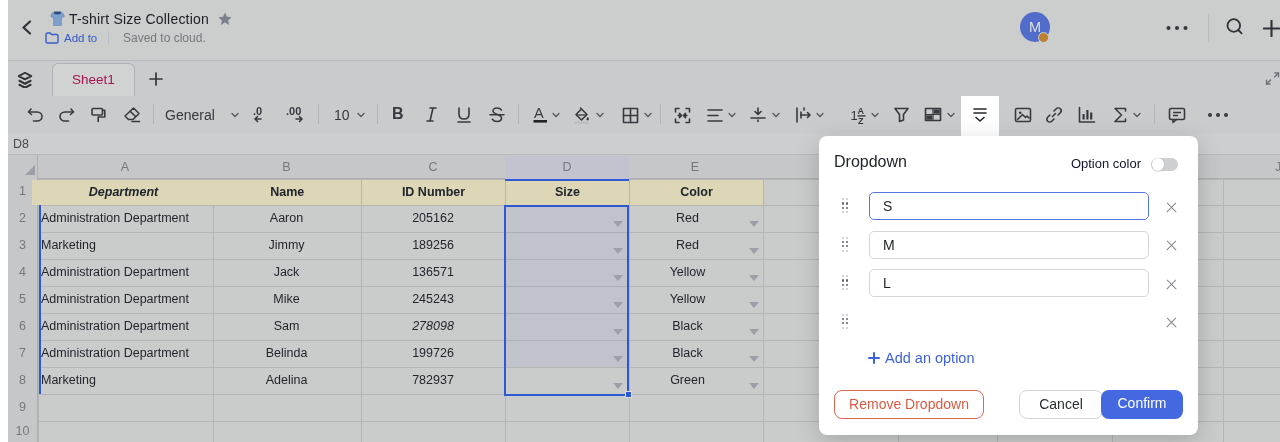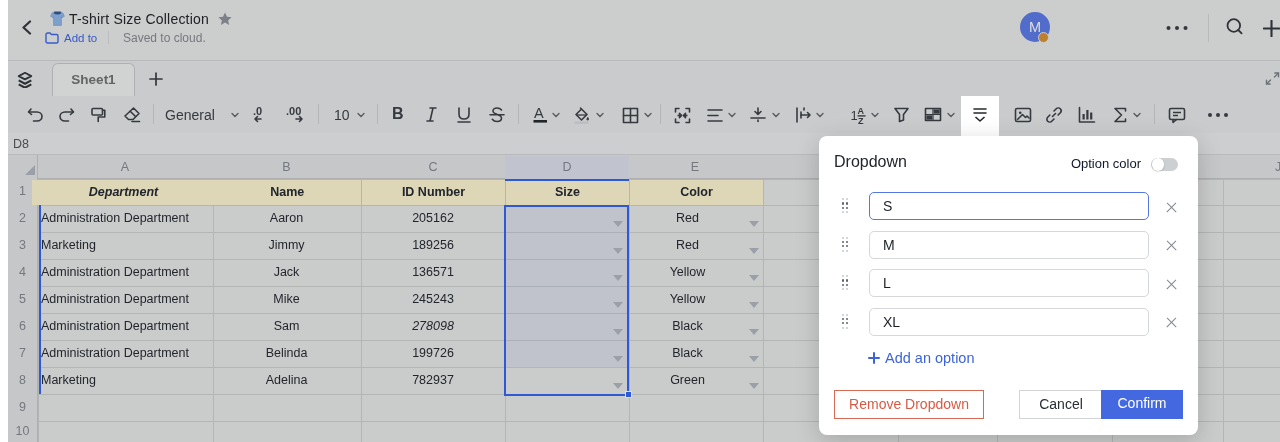--- a/index.html
+++ b/index.html
@@ -20,21 +20,21 @@
 #sep1 { position:absolute; left:100px; top:31px; width:1px; height:13px; background:#d8d9db; }
 #saved { position:absolute; left:115px; top:31px; font-size:12px; color:#898b91; }
 
 #avatar { position:absolute; left:1012px; top:12px; width:30px; height:30px; border-radius:50%; background:#5e7ce8; color:#fff; font-size:14.5px; text-align:center; line-height:30px; }
 #avatardot { position:absolute; left:1030px; top:32px; width:11px; height:11px; border-radius:50%; background:#d99337; border:1.5px solid #ebecec; }
 #sharebtn { position:absolute; left:1059px; top:13px; width:83px; height:29px; border-radius:15px; background:#466ae6; color:#fff; font-size:13.5px; }
 #sharebtn span { position:absolute; left:32px; top:6px; }
 #topdiv { position:absolute; left:1200px; top:14px; width:1px; height:28px; background:#d5d7d9; }
 
 
-#sheettab { position:absolute; left:44px; top:62.5px; width:83px; height:33.5px; background:#f1f2f2; border:1px solid #cacbce; border-bottom:none; border-radius:6px 6px 0 0; color:#737373; font-size:13.5px; text-align:center; line-height:32px;font-weight:bold; }
+#sheettab { position:absolute; left:44px; top:62.5px; width:83px; height:33.5px; background:#f1f2f2; border:1px solid #cacbce; border-bottom:none; border-radius:6px 6px 0 0; color:#be185d; font-size:13.5px; text-align:center; line-height:32px; }
 
 
 .tdiv { position:absolute; top:104px; width:1px; height:20px; background:#cfd0d2; }
 .tlabel { position:absolute; top:107px; font-size:14px; color:#3f434a; }
 .collbl { position:absolute; z-index:3; top:160px; font-size:12.5px; color:#868b92; }
 .rowlbl { position:absolute; left:0; width:29px; text-align:center; font-size:12.5px; color:#868b92; }
 .gridv { position:absolute; top:179px; width:1px; height:263px; background:#cfd1d2; }
 .gridh { position:absolute; left:30px; width:1250px; height:1px; background:#cfd1d2; }
 .cell { position:absolute; font-size:12.5px; color:#282c33; line-height:27px; height:27px; }
 .hdrcell { position:absolute; top:179.5px; height:25.5px; background:#fef6d3; font-size:12.5px; font-weight:bold; color:#272b33; text-align:center; line-height:25px; }
@@ -54,21 +54,21 @@
 .optrow { position:absolute; left:0; width:379px; height:28px; }
 .opt-input { position:absolute; left:50px; top:0; width:280px; height:28px; border:1px solid #d5d7da; border-radius:5px; background:#fff; font-size:14px; line-height:26px; padding-left:13px; color:#1d2127; }
 .opt-input.focus { border:1.5px solid #5577e5; }
 .drag { position:absolute; left:22.5px; top:6px; width:8px; height:16px; }
 .drag i { position:absolute; width:2.2px; height:2.2px; border-radius:50%; }
 .xclose { position:absolute; left:346px; top:9.5px; width:12px; height:12px; }
 .xclose::before, .xclose::after { content:""; position:absolute; left:-0.5px; top:5.3px; width:13px; height:1.4px; background:#83868b; }
 .xclose::before { transform:rotate(45deg); }
 .xclose::after { transform:rotate(-45deg); }
 #addopt { position:absolute; left:49px; top:213.5px; font-size:14.5px; color:#3d63da; }
-.pbtn { position:absolute; top:254px; height:29px; border-radius:0; font-size:14px; text-align:center; line-height:27px; }
+.pbtn { position:absolute; top:254px; height:29px; border-radius:8px; font-size:14px; text-align:center; line-height:27px; }
 </style>
 </head>
 <body>
 <div id="app">
   <div id="topbar"></div>
   <div id="tabbar"></div>
   <div id="toolbar"></div>
   <div id="namebox"></div>
   <div style="position:absolute;left:0;top:155px;width:1280px;height:24px;background:#e4e5e7;border-bottom:1px solid #c9cacc;"></div>
   <div style="position:absolute;left:0;top:155px;width:30px;height:287px;background:#e4e5e7;border-right:1px solid #c9cacc;"></div>
@@ -513,21 +513,20 @@
       <div class="drag">
           <i style="left: 0px; top: 0px; background: rgb(195, 199, 205);"></i>
           <i style="left: 4.5px; top: 0px; background: rgb(195, 199, 205);"></i>
           <i style="left: 0px; top: 4.4px; background: rgb(93, 99, 110);"></i>
           <i style="left: 4.5px; top: 4.4px; background: rgb(93, 99, 110);"></i>
           <i style="left: 0px; top: 8.8px; background: rgb(93, 99, 110);"></i>
           <i style="left: 4.5px; top: 8.8px; background: rgb(93, 99, 110);"></i>
           <i style="left: 0px; top: 13.2px; background: rgb(195, 199, 205);"></i>
           <i style="left: 4.5px; top: 13.2px; background: rgb(195, 199, 205);"></i>
         </div>
-        <input class="opt-input" value="XL" style="">
         <div class="xclose"></div>
     </div>
     <div id="addopt"><svg style="position:absolute;left:0;top:2px" width="12" height="12" viewBox="0 0 12 12">
           <path d="M6 1 L6 11 M1 6 L11 6" stroke="#3d63da" stroke-width="2" stroke-linecap="round"></path>
         </svg><span style="margin-left:17px;">Add an option</span></div>
     <div class="pbtn" style="left:15px;width:150px;border:1px solid #d66a55;color:#d75b44;background:#fff;">Remove Dropdown</div>
     <div class="pbtn" style="left:200px;width:84px;border:1px solid #d2d4d7;color:#2a2e34;background:#fff;">Cancel</div>
     <div class="pbtn" style="left:282px;width:82px;background:#4468e0;color:#fff;">Confirm</div>
   </div>
 </div>

